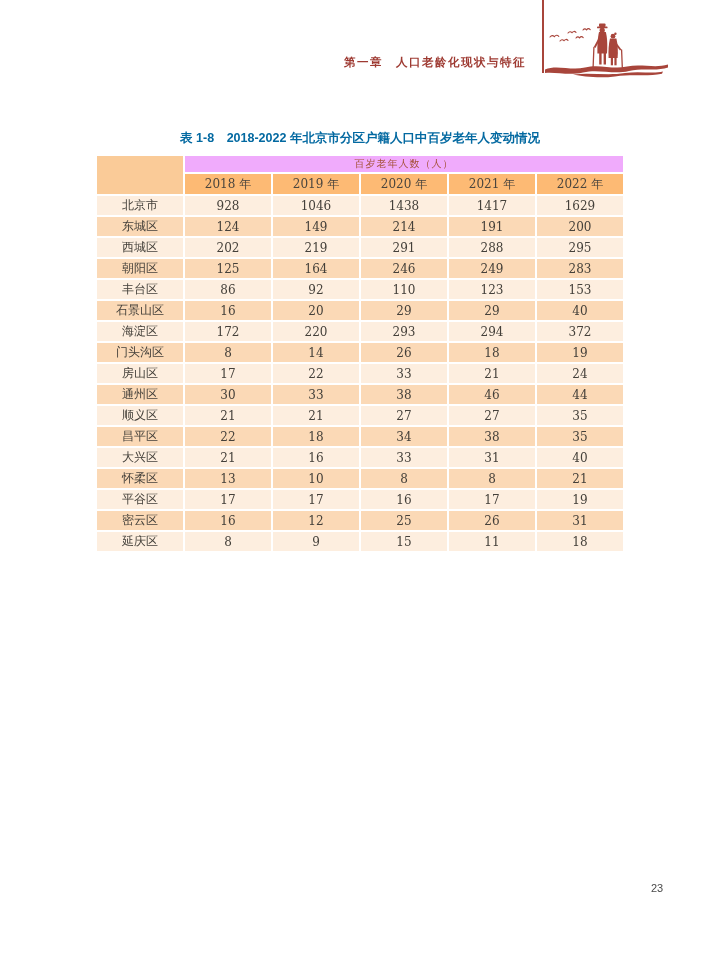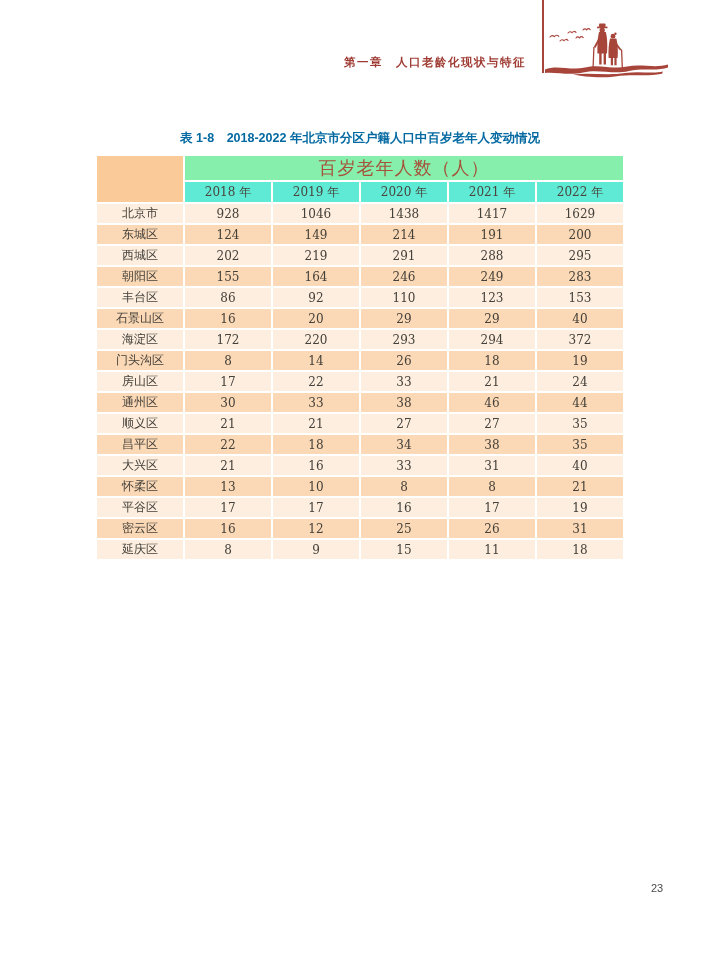--- a/index.html
+++ b/index.html
@@ -25,25 +25,25 @@
     white-space:nowrap;
   }
   table.data-table{
     border-collapse:separate;border-spacing:2px;width:530px;table-layout:fixed;
   }
   table.data-table th,table.data-table td{
     text-align:center;vertical-align:middle;padding:0;overflow:hidden;
   }
   th.corner{background:#facb98;}
   th.group{
-    background:#86efac;color:#a5523a;font-weight:normal;
-    font-family:Liberation Mono, monospace;font-size:18px;height:16px;letter-spacing:1px;
+    background:#f0abfc;color:#a5523a;font-weight:normal;
+    font-family:Liberation Mono, monospace;font-size:10px;height:16px;letter-spacing:1px;
   }
   th.year{
-    background:#5eead4;color:#4a453e;font-weight:normal;
+    background:#fdba74;color:#4a453e;font-weight:normal;
     font-family:"DejaVu Serif",serif;font-size:12px;height:20px;
   }
   tbody td{
     font-family:"DejaVu Serif",serif;font-size:12px;color:#44403a;height:19px;
   }
   tbody tr:nth-child(odd) td{background:#fdeedf;}
   tbody tr:nth-child(even) td{background:#fbd9b6;}
   
   .page-number{
     position:absolute;left:619px;top:882px;font-size:11px;color:#4a4a4a;
@@ -135,21 +135,21 @@
         <tr>
           <td>西城区</td>
           <td>202</td>
           <td>219</td>
           <td>291</td>
           <td>288</td>
           <td>295</td>
         </tr>
         <tr>
           <td>朝阳区</td>
-          <td>155</td>
+          <td>125</td>
           <td>164</td>
           <td>246</td>
           <td>249</td>
           <td>283</td>
         </tr>
         <tr>
           <td>丰台区</td>
           <td>86</td>
           <td>92</td>
           <td>110</td>

